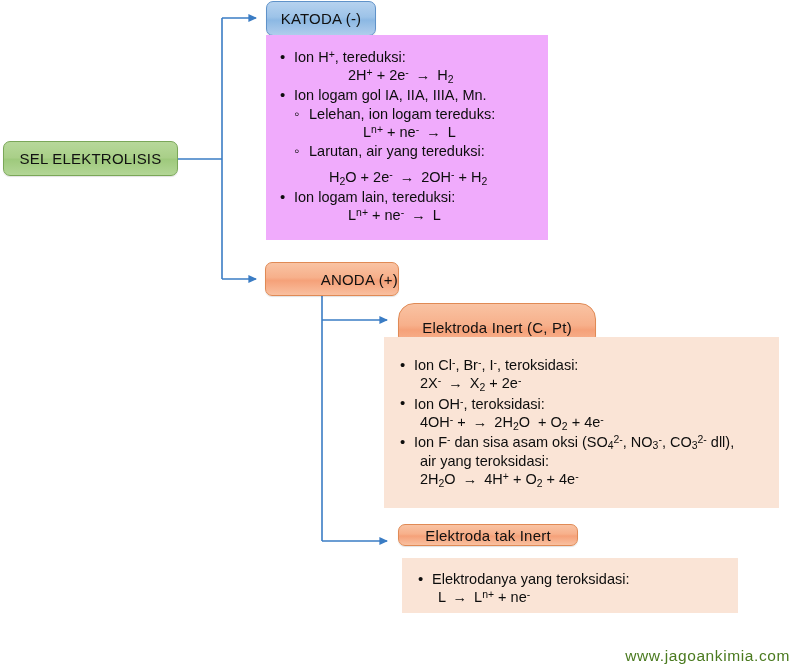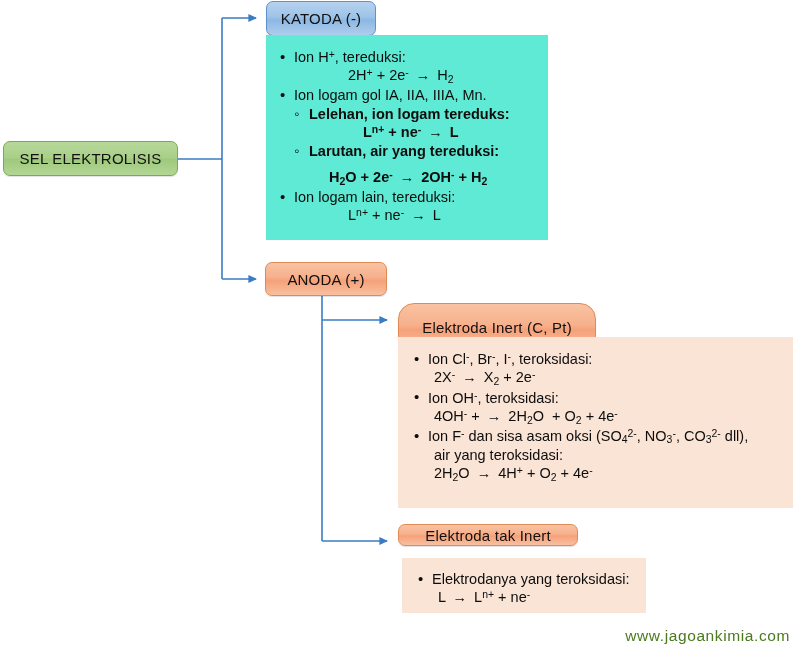--- a/index.html
+++ b/index.html
@@ -49,21 +49,21 @@
   }
   
   .panel {
     position: absolute;
     box-sizing: border-box;
     font-size: 14.5px;
     color: #0d0d0d;
     line-height: 1.22;
   }
   .panel-blue {
-    background: #5eead4;
+    background: #f0abfc;
   }
   .panel-peach {
     background: #fae4d6;
   }
   .panel ul {
     list-style: none;
     margin: 0;
     padding: 0;
   }
   .panel li {
@@ -73,21 +73,20 @@
   }
   .panel li.b1::before {
     content: "\2022";
     position: absolute;
     left: 2px;
     top: -1px;
     font-size: 15px;
   }
   .panel li.b2 {
     padding-left: 31px;
-    font-weight: bold;
   }
   .panel li.b2::before {
     content: "\25E6";
     position: absolute;
     left: 16px;
     top: -1px;
     font-size: 15px;
   }
   .eq {
     display: block;
@@ -102,21 +101,21 @@
   
   #wires {
     position: absolute;
     left: 0; top: 0;
     width: 804px; height: 669px;
     pointer-events: none;
   }
   .watermark {
     position: absolute;
     right: 14px;
-    bottom: 24px;
+    bottom: 4px;
     font-size: 15.5px;
     color: #4a7a1f;
     letter-spacing: 0.6px;
     white-space: nowrap;
   }
 </style>
 </head>
 <body>
 
 <div id="canvas">
@@ -168,29 +167,29 @@
         <span>Larutan, air yang tereduksi:</span>
         <span class="eq indent-md">H<sub>2</sub>O + 2e<sup>-</sup> <span class="arrowglyph">→</span> 2OH<sup>-</sup> + H<sub>2</sub></span>
       </li>
       <li class="b1">
         <span>Ion logam lain, tereduksi:</span>
         <span class="eq center-ish">L<sup>n+</sup> + ne<sup>-</sup> <span class="arrowglyph">→</span> L</span>
       </li>
     </ul>
   </div>
 
-  <div class="node node-orange" style="left:265px; top:262px; width:122px; height:34px;">
+  <div class="node node-orange" style="left:265px; top:262px; width:134px; height:34px;justify-content:flex-end;">
     <span>ANODA (+)</span>
   </div>
 
   <div class="node node-orange" style="left:398px; top:303px; width:198px; height:49px;border-radius:16px;">
     <span>Elektroda Inert (C, Pt)</span>
   </div>
 
-  <div class="panel panel-peach" style="left:398px; top:337px; width:395px; height:171px; padding:14px 8px 10px 14px;">
+  <div class="panel panel-peach" style="left:384px; top:337px; width:395px; height:171px; padding:20px 8px 10px 14px;">
     <ul>
       <li class="b1">
         <span>Ion Cl<sup>-</sup>, Br<sup>-</sup>, I<sup>-</sup>, teroksidasi:</span>
         <span class="eq indent-sm">2X<sup>-</sup> <span class="arrowglyph">→</span> X<sub>2</sub> + 2e<sup>-</sup></span>
       </li>
       <li class="b1">
         <span>Ion OH<sup>-</sup>, teroksidasi:</span>
         <span class="eq indent-sm">4OH<sup>-</sup> + <span class="arrowglyph">→</span> 2H<sub>2</sub>O &nbsp;+ O<sub>2</sub> + 4e<sup>-</sup></span>
       </li>
       <li class="b1">
@@ -198,21 +197,21 @@
         <span class="eq indent-sm">air yang teroksidasi:</span>
         <span class="eq indent-sm">2H<sub>2</sub>O <span class="arrowglyph">→</span> 4H<sup>+</sup> + O<sub>2</sub> + 4e<sup>-</sup></span>
       </li>
     </ul>
   </div>
 
   <div class="node node-orange" style="left:398px; top:524px; width:180px; height:22px;">
     <span>Elektroda tak Inert</span>
   </div>
 
-  <div class="panel panel-peach" style="left:402px; top:558px; width:244px; height:55px; padding:13px 8px 8px 14px;">
+  <div class="panel panel-peach" style="left:402px; top:558px; width:336px; height:55px; padding:13px 8px 8px 14px;">
     <ul>
       <li class="b1">
         <span>Elektrodanya yang teroksidasi:</span>
         <span class="eq indent-sm">L <span class="arrowglyph">→</span> L<sup>n+</sup> + ne<sup>-</sup></span>
       </li>
     </ul>
   </div>
 
   <div class="watermark">www.jagoankimia.com</div>
 

